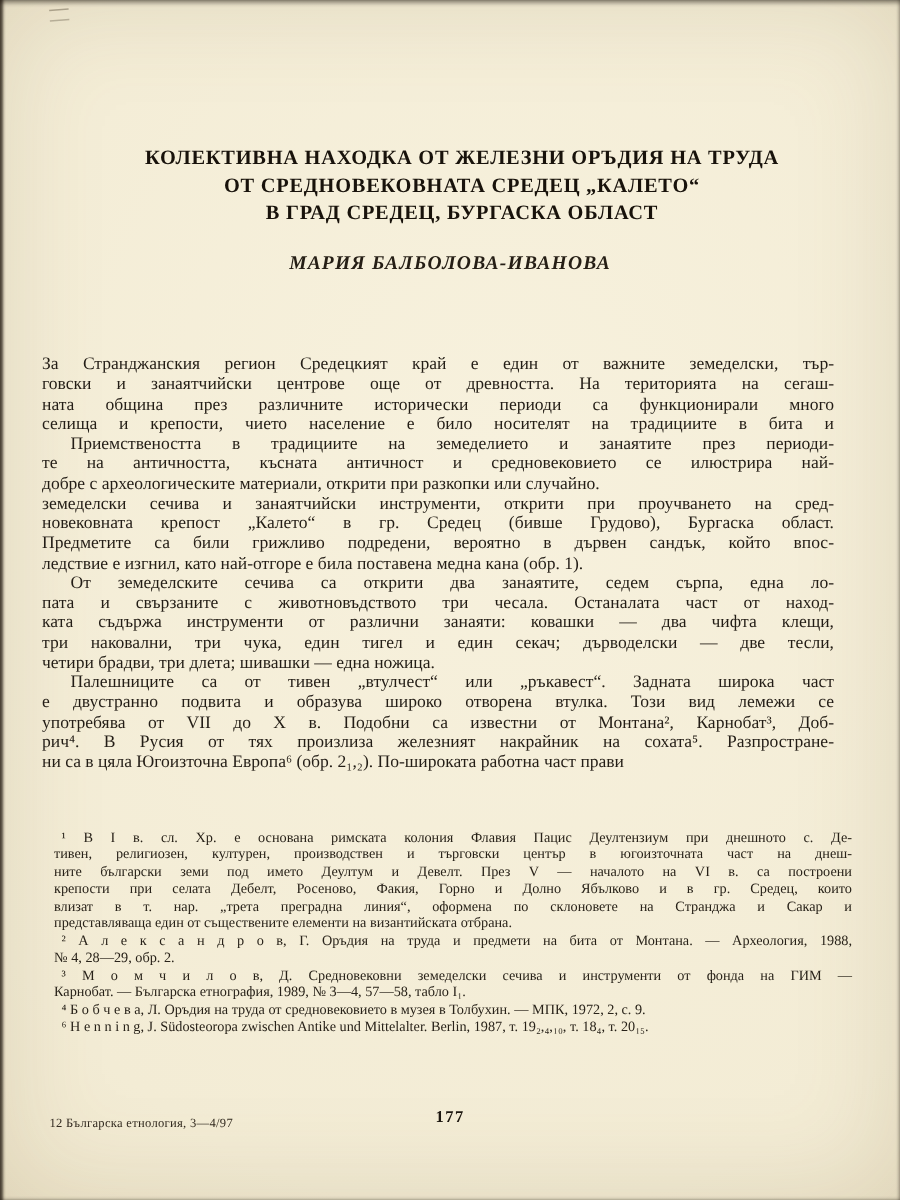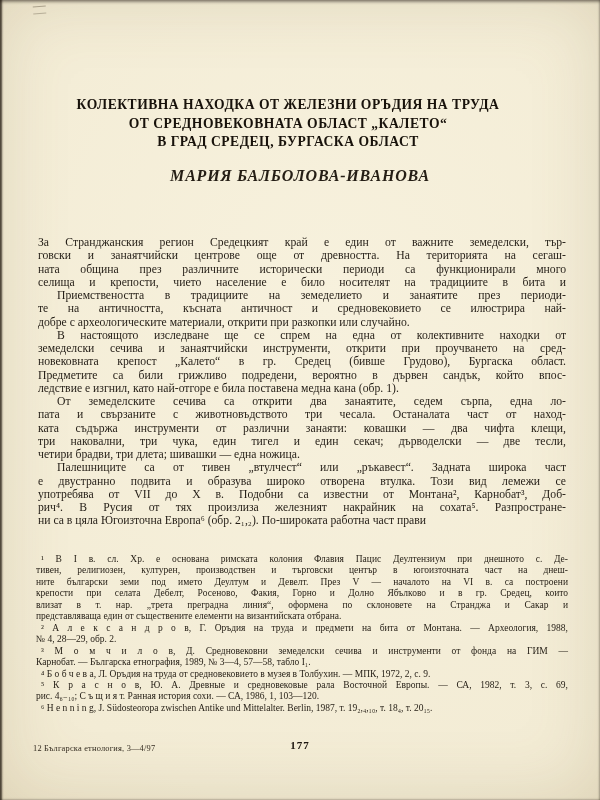--- a/index.html
+++ b/index.html
@@ -31,46 +31,46 @@
     top: 6px;
     width: 13px;
     height: 6px;
     border-top: 1.5px solid rgba(120, 110, 90, 0.55);
     border-bottom: 1.5px solid rgba(120, 110, 90, 0.45);
     transform: rotate(-4deg);
   }
   .title {
     position: absolute;
     top: 96px;
-    left: 24px;
+    left: 44px;
     width: 528px;
     margin: 0;
     text-align: center;
     font-size: 13.6px;
     line-height: 18.6px;
     font-weight: 700;
     letter-spacing: 0.5px;
     color: #18120b;
   }
   .author {
     position: absolute;
     top: 167px;
     left: 36px;
     width: 528px;
     text-align: center;
-    font-size: 16px;
+    font-size: 13px;
     font-weight: 700;
     font-style: italic;
     letter-spacing: 0.8px;
     color: #251e15;
   }
   .body-text {
     position: absolute;
     top: 236px;
-    left: 38px;
+    left: 28px;
     width: 528px;
     font-size: 11.7px;
     line-height: 13.25px;
     color: #231d16;
   }
   .para { margin: 0; }
   .line {
     text-align: justify;
     text-align-last: justify;
     white-space: nowrap;
@@ -87,20 +87,21 @@
     width: 532px;
     font-size: 9.5px;
     line-height: 11.45px;
     color: #282219;
   }
   .footnote { margin: 0; }
   .fline {
     text-align: justify;
     text-align-last: justify;
     white-space: nowrap;
+    font-family: Liberation Serif, serif;
   }
   .fline.last {
     text-align-last: left;
     white-space: normal;
   }
   .footnote .fline.first { padding-left: 5px; }
   .footer-left {
     position: absolute;
     left: 33px;
     top: 744px;
@@ -122,40 +123,39 @@
 </style>
 </head>
 <body>
 
 <div class="page">
 
   <div class="pencil-mark"></div>
 
   <h1 class="title">
     <div>КОЛЕКТИВНА НАХОДКА ОТ ЖЕЛЕЗНИ ОРЪДИЯ НА ТРУДА</div>
-    <div>ОТ СРЕДНОВЕКОВНАТА ОБЛАСТ „КАЛЕТО“</div>
+    <div>ОТ СРЕДНОВЕКОВНАТА СРЕДЕЦ „КАЛЕТО“</div>
     <div>В ГРАД СРЕДЕЦ, БУРГАСКА ОБЛАСТ</div>
   </h1>
 
   <div class="author">МАРИЯ БАЛБОЛОВА-ИВАНОВА</div>
 
   <div class="body-text">
       <div class="para">
         <div class="line first-indent">За Странджанския регион Средецкият край е един от важните земеделски, тър-</div>
         <div class="line">говски и занаятчийски центрове още от древността. На територията на сегаш-</div>
         <div class="line">ната община през различните исторически периоди са функционирали много</div>
         <div class="line">селища и крепости, чието население е било носителят на традициите в бита и</div>
       </div>
       <div class="para indent">
         <div class="line first-indent">Приемствеността в традициите на земеделието и занаятите през периоди-</div>
         <div class="line">те на античността, късната античност и средновековието се илюстрира най-</div>
         <div class="line last">добре с археологическите материали, открити при разкопки или случайно.</div>
       </div>
       <div class="para indent">
-        <div class="line first-indent">В настоящото изследване ще се спрем на една от колективните находки от</div>
         <div class="line">земеделски сечива и занаятчийски инструменти, открити при проучването на сред-</div>
         <div class="line">новековната крепост „Калето“ в гр. Средец (бивше Грудово), Бургаска област.</div>
         <div class="line">Предметите са били грижливо подредени, вероятно в дървен сандък, който впос-</div>
         <div class="line last">ледствие е изгнил, като най-отгоре е била поставена медна кана (обр. 1).</div>
       </div>
       <div class="para indent">
         <div class="line first-indent">От земеделските сечива са открити два занаятите, седем сърпа, една ло-</div>
         <div class="line">пата и свързаните с животновъдството три чесала. Останалата част от наход-</div>
         <div class="line">ката съдържа инструменти от различни занаяти: ковашки — два чифта клещи,</div>
         <div class="line">три наковални, три чука, един тигел и един секач; дърводелски — две тесли,</div>
@@ -184,24 +184,20 @@
         <div class="fline last">№ 4, 28—29, обр. 2.</div>
       </div>
       <div class="footnote">
         <div class="fline first">³ М о м ч и л о в, Д. Средновековни земеделски сечива и инструменти от фонда на ГИМ —</div>
         <div class="fline last">Карнобат. — Българска етнография, 1989, № 3—4, 57—58, табло I₁.</div>
       </div>
       <div class="footnote">
         <div class="fline last first">⁴ Б о б ч е в а, Л. Оръдия на труда от средновековието в музея в Толбухин. — МПК, 1972, 2, с. 9.</div>
       </div>
       <div class="footnote">
-        <div class="fline first">⁵ К р а с н о в, Ю. А. Древные и средновековые рала Восточной Европы. — СА, 1982, т. 3, с. 69,</div>
-        <div class="fline last">рис. 4₆₋₁₀; С ъ щ и я т. Ранная история сохи. — СА, 1986, 1, 103—120.</div>
-      </div>
-      <div class="footnote">
         <div class="fline last first">⁶ H e n n i n g, J. Südosteoropa zwischen Antike und Mittelalter. Berlin, 1987, т. 19₂,₄,₁₀, т. 18₄, т. 20₁₅.</div>
       </div>
     </div>
 
   <div class="footer-left">12 Българска етнология, 3—4/97</div>
 
   <div class="page-number">177</div>
 
 </div>
 

